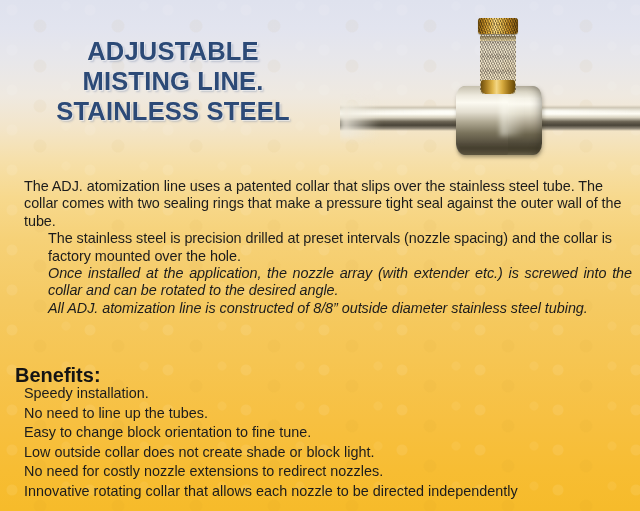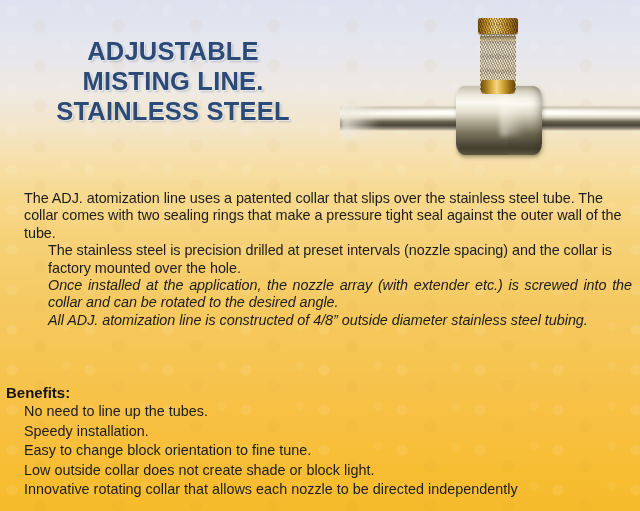--- a/index.html
+++ b/index.html
@@ -256,21 +256,21 @@
     border-radius: 2px 2px 5px 5px;
     background: linear-gradient(to right,
       #6f5010 0%, #a87d22 16%, #dfb54a 34%, #f3d684 46%,
       #d9ad40 62%, #9c7319 82%, #664909 100%);
   }
 
   
   #body {
     position: absolute;
     left: 0;
-    top: 190px;
+    top: 178px;
     width: 640px;
   }
   .para {
     margin: 0 0 0 0;
     padding: 0 8px 0 24px;
     color: #1c1c1c;
     font-family: "Liberation Sans", sans-serif;
     font-size: 14.4px;
     line-height: 17.4px;
     letter-spacing: -0.05px;
@@ -282,27 +282,26 @@
   }
   .para + .para { margin-top: 0px; margin-left: 24px; }
 
   #benefits-wrap {
     position: absolute;
     left: 0;
     top: 366px;
     width: 640px;
   }
   #benefits-heading {
-    padding-left: 6px;
+    padding-left: 15px;
     font-family: "Liberation Sans", sans-serif;
     font-weight: bold;
-    font-size: 15px;
+    font-size: 20px;
     line-height: 18px;
     color: #141414;
-    margin-top: 18px;
   }
   .benefit-item {
     padding-left: 24px;
     font-family: "Liberation Sans", sans-serif;
     font-size: 14.4px;
     line-height: 19.6px;
     color: #1c1c1c;
   }
 </style>
 </head>
@@ -337,25 +336,26 @@
       <div class="nozzle-cap-knurl"></div>
       <div class="nozzle-base"></div>
     </div>
 
   </div>
 
   <div id="body">
     <p class="para">The ADJ. atomization line uses a patented collar that slips over the stainless steel tube. The collar comes with two sealing rings that make a pressure tight seal against the outer wall of the tube.</p>
     <p class="para">The stainless steel is precision drilled at preset intervals (nozzle spacing) and the collar is factory mounted over the hole.</p>
     <p class="para justify">Once installed at the application, the nozzle array (with extender etc.) is screwed into the collar and can be rotated to the desired angle.</p>
-    <p class="para justify">All ADJ. atomization line is constructed of 4/8” outside diameter stainless steel tubing.</p>
+    <p class="para justify">All ADJ. atomization line is constructed of 8/8” outside diameter stainless steel tubing.</p>
   </div>
 
   <div id="benefits-wrap">
     <div id="benefits-heading">Benefits:</div>
+    <div class="benefit-item">Speedy installation.</div>
     <div class="benefit-item">No need to line up the tubes.</div>
-    <div class="benefit-item">Speedy installation.</div>
     <div class="benefit-item">Easy to change block orientation to fine tune.</div>
     <div class="benefit-item">Low outside collar does not create shade or block light.</div>
+    <div class="benefit-item">No need for costly nozzle extensions to redirect nozzles.</div>
     <div class="benefit-item">Innovative rotating collar that allows each nozzle to be directed independently</div>
   </div>
 
 </div>
 
 </body></html>

